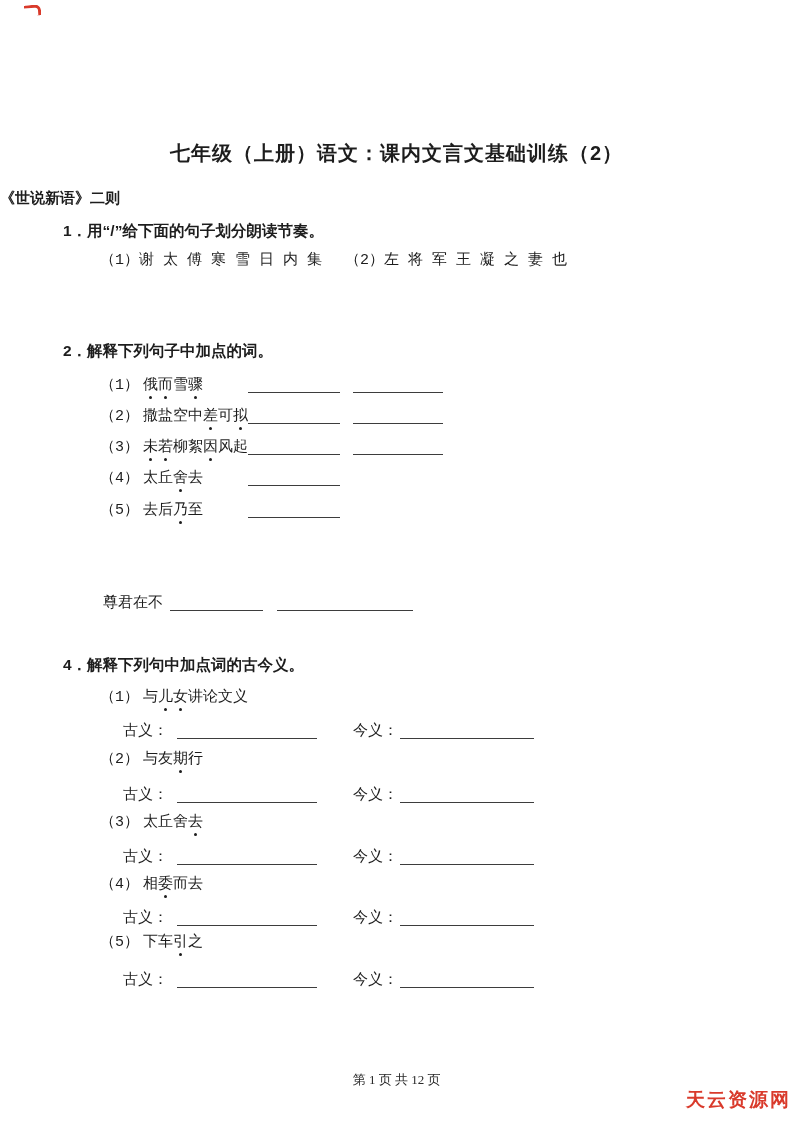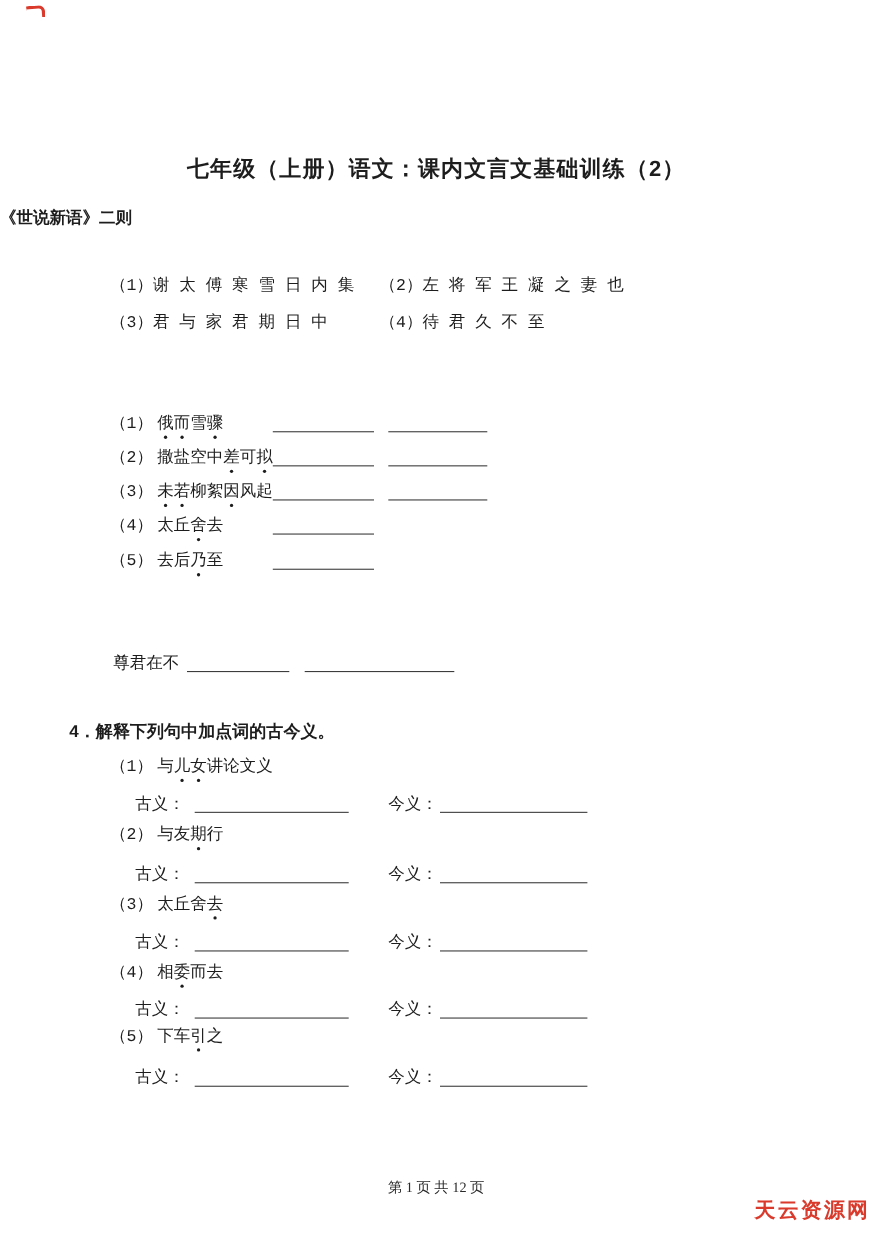--- a/index.html
+++ b/index.html
@@ -63,29 +63,27 @@
 </head>
 <body>
 
 <div class="page">
 
   <div class="red-mark"></div>
 
   <div class="abs title">七年级（上册）语文：课内文言文基础训练（2）</div>
   <div class="abs subtitle">《世说新语》二则</div>
 
+  <div class="abs q-heading" style="top:221px">1．用“/”给下面的句子划分朗读节奏。</div>
   <div class="row" style="top:250px">
     <span class="itm" style="left:100px">（1）谢 太 傅 寒 雪 日 内 集</span>
     <span class="itm" style="left:345px">（2）左 将 军 王 凝 之 妻 也</span>
   </div>
-  <div class="row" style="top:283px">
-    <span class="itm" style="left:100px">（3）君 与 家 君 期 日 中</span>
-    <span class="itm" style="left:345px">（4）待 君 久 不 至</span>
-  </div>
 
+  <div class="abs q-heading" style="top:341px">2．解释下列句子中加点的词。</div>
 
   <div class="row" style="top:375px">
     <span class="itm" style="left:100px"><span class="num">（1）</span><span><span class="ch d">俄</span><span class="ch d">而</span><span class="ch">雪</span><span class="ch d">骤</span></span></span>
     <span class="blank" style="left:248px;width:92px"></span>
     <span class="blank" style="left:353px;width:90px"></span>
   </div>
   <div class="row" style="top:406px">
     <span class="itm" style="left:100px"><span class="num">（2）</span><span><span class="ch">撒</span><span class="ch">盐</span><span class="ch">空</span><span class="ch">中</span><span class="ch d">差</span><span class="ch">可</span><span class="ch d">拟</span></span></span>
     <span class="blank" style="left:248px;width:92px"></span>
     <span class="blank" style="left:353px;width:90px"></span>

